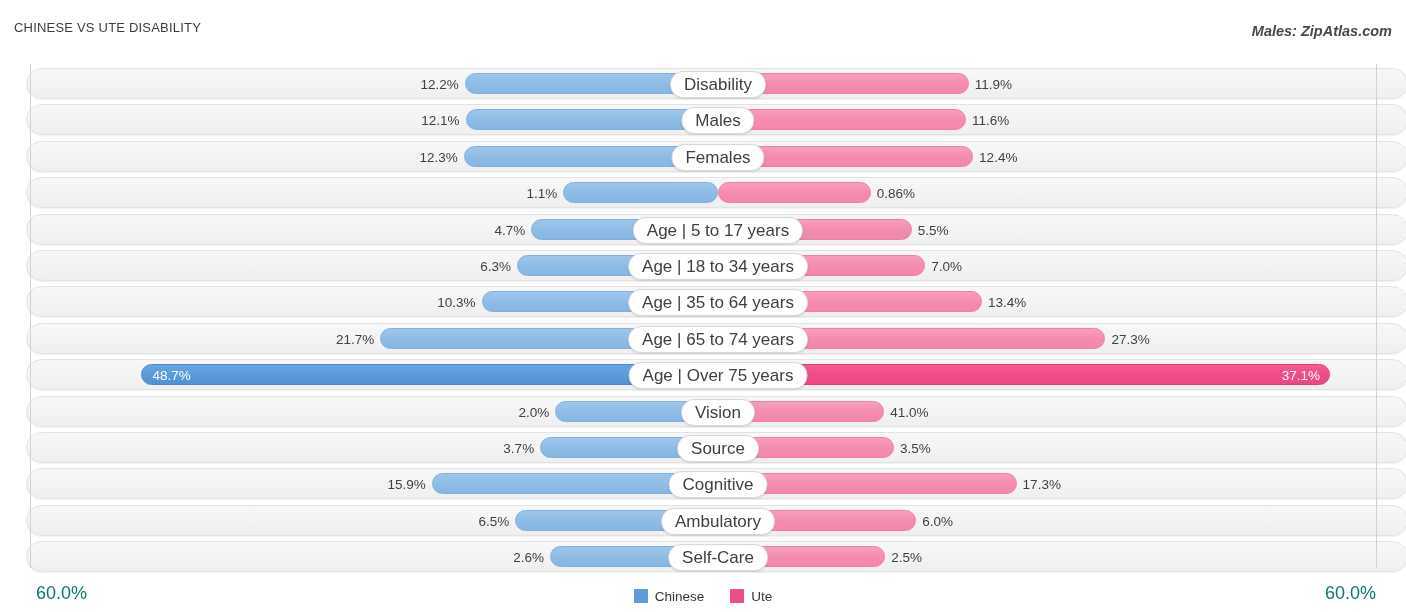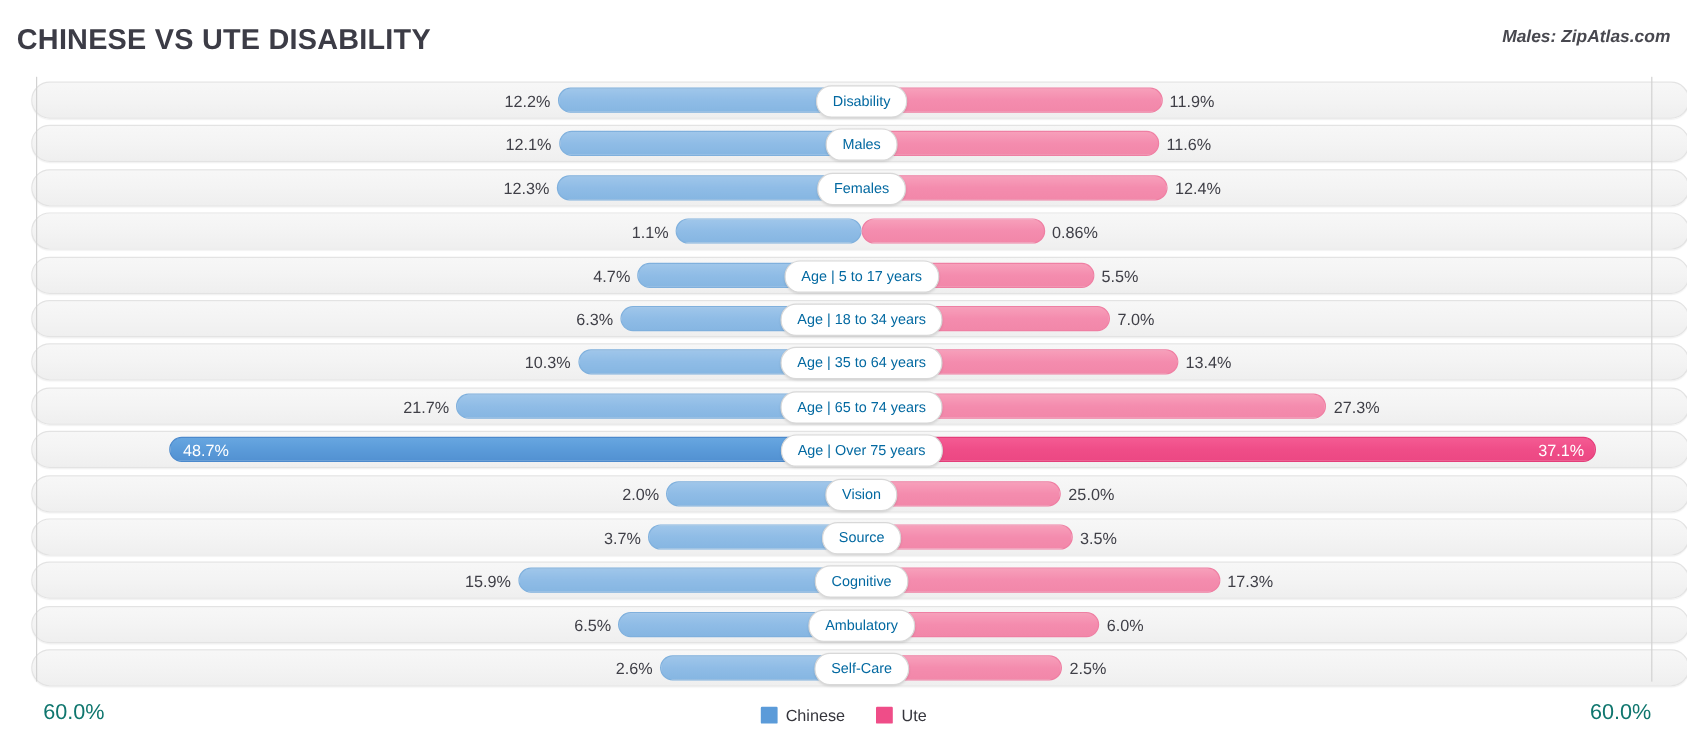--- a/index.html
+++ b/index.html
@@ -18,24 +18,24 @@
     position: relative;
     width: 1406px;
     height: 612px;
     box-sizing: border-box;
   }
   
   .title {
     position: absolute;
     left: 14px;
     top: 20px;
-    font-size: 24px;
+    font-size: 13px;
     color: #3c3c46;
     letter-spacing: 0.2px;
-    font-weight: 700;
+    font-weight: 400;
     white-space: nowrap;
   }
   .source {
     position: absolute;
     right: 14px;
     top: 23px;
     font-size: 14.5px;
     font-style: italic;
     font-weight: bold;
     color: #48484f;
@@ -125,22 +125,22 @@
   .pill {
     position: absolute;
     top: 2px;
     height: 25px;
     line-height: 25px;
     transform: translateX(-50%);
     background: #ffffff;
     border: 1px solid #d8d8d8;
     border-radius: 13px;
     padding: 0 13px;
-    font-size: 12px;
-    color: #0369a1;
+    font-size: 17px;
+    color: #404040;
     white-space: nowrap;
     z-index: 5;
     box-shadow: 0 1px 2px rgba(0,0,0,0.10);
   }
   
   .axis-label {
     position: absolute;
     bottom: 8px;
     font-size: 18px;
     color: #0f766e;
@@ -265,21 +265,21 @@
             <div class="val val-left inside" style="left: 125.544px; text-align: left; width: 120px;">48.7%</div>
             <div class="val val-right inside" style="left: 1171.09px; width: 122px; text-align: right;">37.1%</div>
             <div class="pill" style="left: 691px;">Age | Over 75 years</div>
           </div>
         </div>
         <div class="row" style="top: 331.6px;">
           <div class="row-inner">
             <div class="bar bar-left" style="left: 528.24px; width: 162.76px;"></div>
             <div class="bar bar-right" style="left: 691px; width: 166.312px;"></div>
             <div class="val val-left" style="left: 400.24px; width: 122px;">2.0%</div>
-            <div class="val val-right" style="left: 863.312px; width: 122px;">25.0%</div>
+            <div class="val val-right" style="left: 863.312px; width: 122px;">41.0%</div>
             <div class="pill" style="left: 691px;">Vision</div>
           </div>
         </div>
         <div class="row" style="top: 368px;">
           <div class="row-inner">
             <div class="bar bar-left" style="left: 513.144px; width: 177.856px;"></div>
             <div class="bar bar-right" style="left: 691px; width: 176.08px;"></div>
             <div class="val val-left" style="left: 385.144px; width: 122px;">3.7%</div>
             <div class="val val-right" style="left: 873.08px; width: 122px;">3.5%</div>
             <div class="pill" style="left: 691px;">Source</div>

